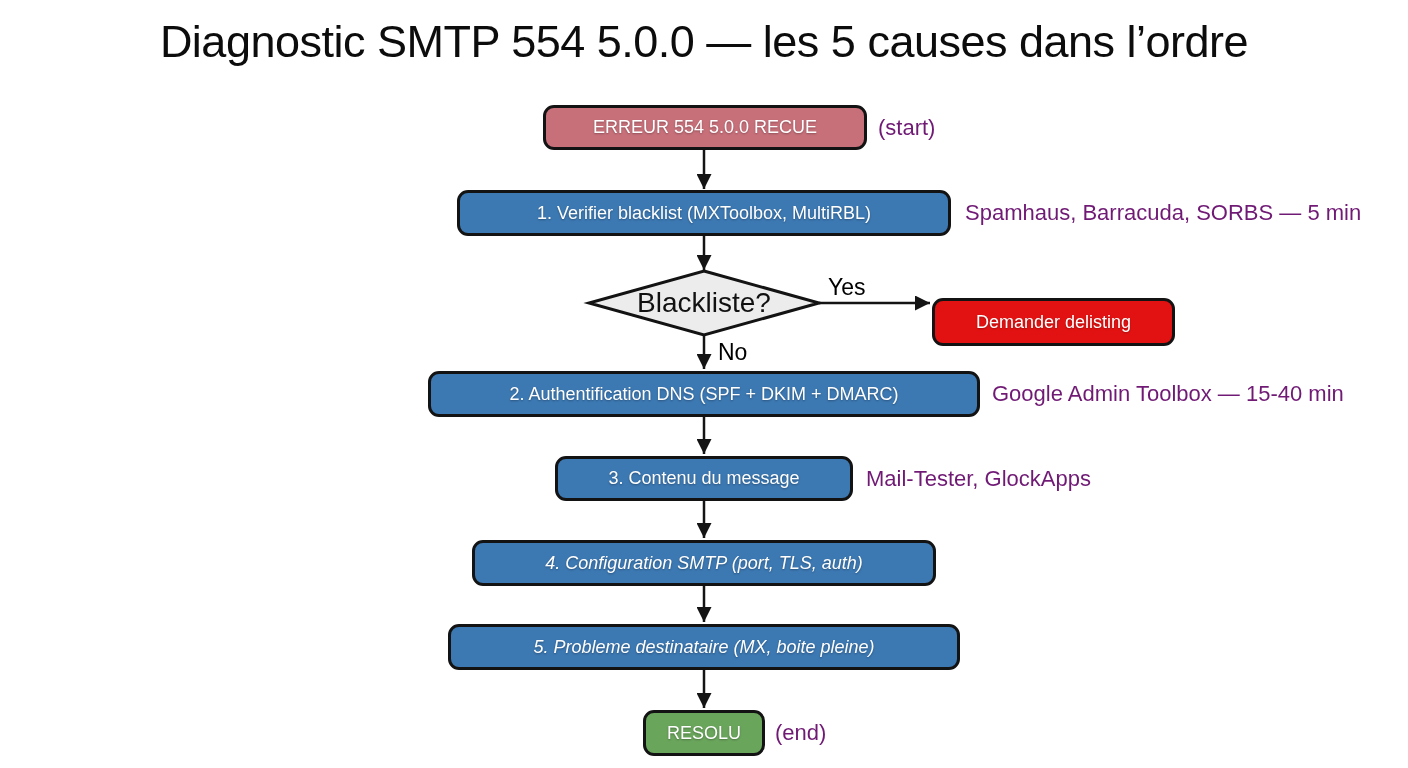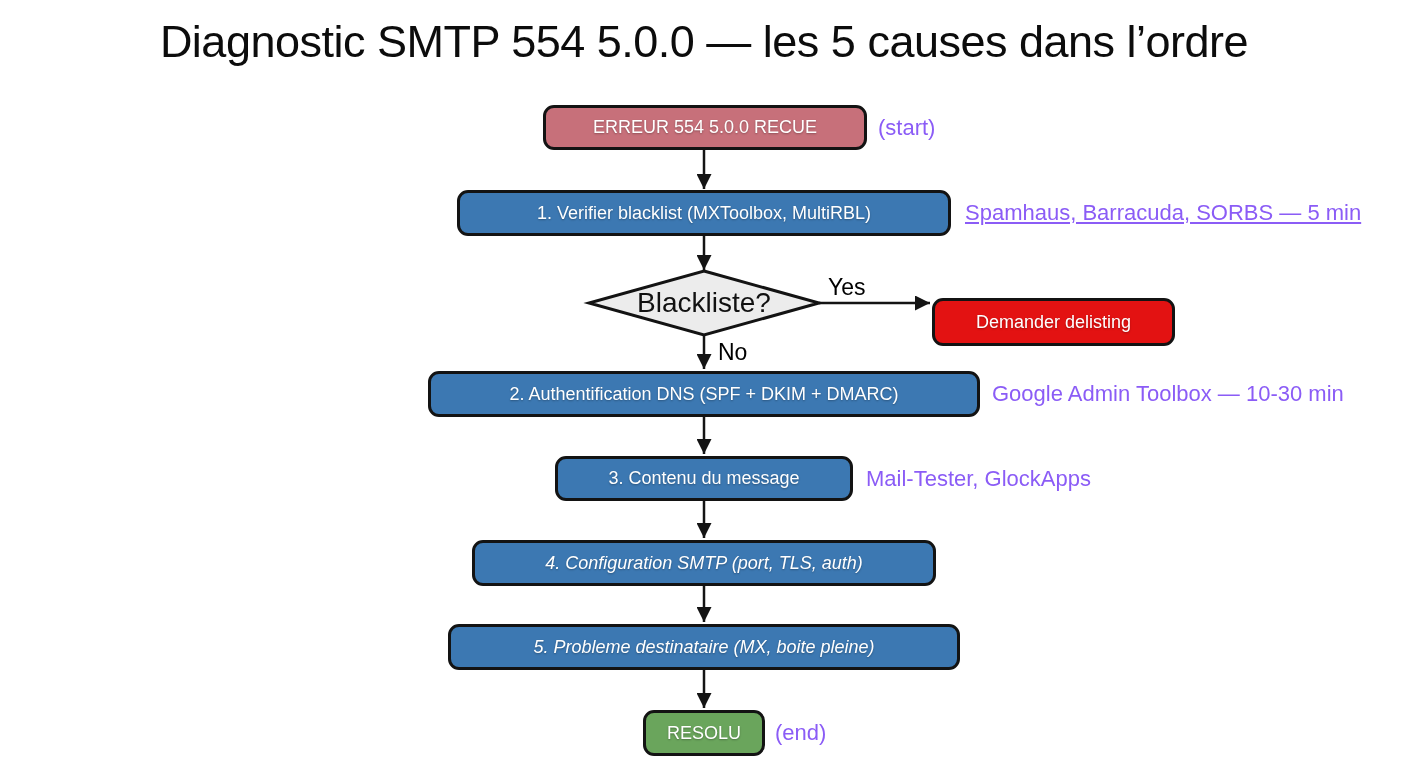--- a/index.html
+++ b/index.html
@@ -58,21 +58,21 @@
     align-items: center;
     justify-content: center;
     color: #111111;
     font-size: 28px;
     white-space: nowrap;
   }
   .annotation {
     position: absolute;
     display: flex;
     align-items: center;
-    color: #8b5cf6;
+    color: #701a75;
     font-size: 22px;
     white-space: nowrap;
   }
   .branch-label {
     position: absolute;
     color: #000000;
     font-size: 23px;
     white-space: nowrap;
   }
 </style>
@@ -101,35 +101,35 @@
   </svg>
 
   <div class="node node-start" style="left:543px; top:105px; width:324px; height:45px;">
     <span>ERREUR 554 5.0.0 RECUE</span>
   </div>
   <div class="annotation" style="left:878px; top:105px; height:45px;">(start)</div>
 
   <div class="node node-step" style="left:457px; top:190px; width:494px; height:46px;">
     <span>1. Verifier blacklist (MXToolbox, MultiRBL)</span>
   </div>
-  <div class="annotation" style="left:965px; top:190px; height:46px;text-decoration:underline;">Spamhaus, Barracuda, SORBS — 5 min</div>
+  <div class="annotation" style="left:965px; top:190px; height:46px;">Spamhaus, Barracuda, SORBS — 5 min</div>
 
   <div class="decision-label" style="left:589px; top:271px; width:230px; height:64px;">Blackliste?</div>
 
   <div class="branch-label" style="left:828px; top:274px;">Yes</div>
   <div class="branch-label" style="left:718px; top:339px;">No</div>
 
   <div class="node node-alert" style="left:932px; top:278px; width:243px; height:48px;">
     <span>Demander delisting</span>
   </div>
 
   <div class="node node-step" style="left:428px; top:371px; width:552px; height:46px;">
     <span>2. Authentification DNS (SPF + DKIM + DMARC)</span>
   </div>
-  <div class="annotation" style="left:992px; top:371px; height:46px;">Google Admin Toolbox — 10-30 min</div>
+  <div class="annotation" style="left:992px; top:371px; height:46px;">Google Admin Toolbox — 15-40 min</div>
 
   <div class="node node-step" style="left:555px; top:456px; width:298px; height:45px;">
     <span>3. Contenu du message</span>
   </div>
   <div class="annotation" style="left:866px; top:456px; height:45px;">Mail-Tester, GlockApps</div>
 
   <div class="node node-step" style="left:472px; top:540px; width:464px; height:46px;font-style:italic;">
     <span>4. Configuration SMTP (port, TLS, auth)</span>
   </div>
 

